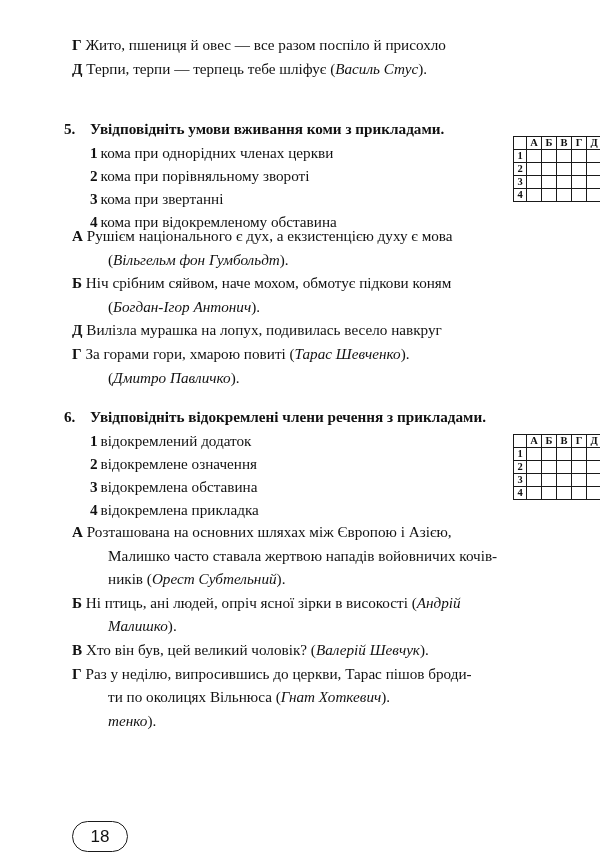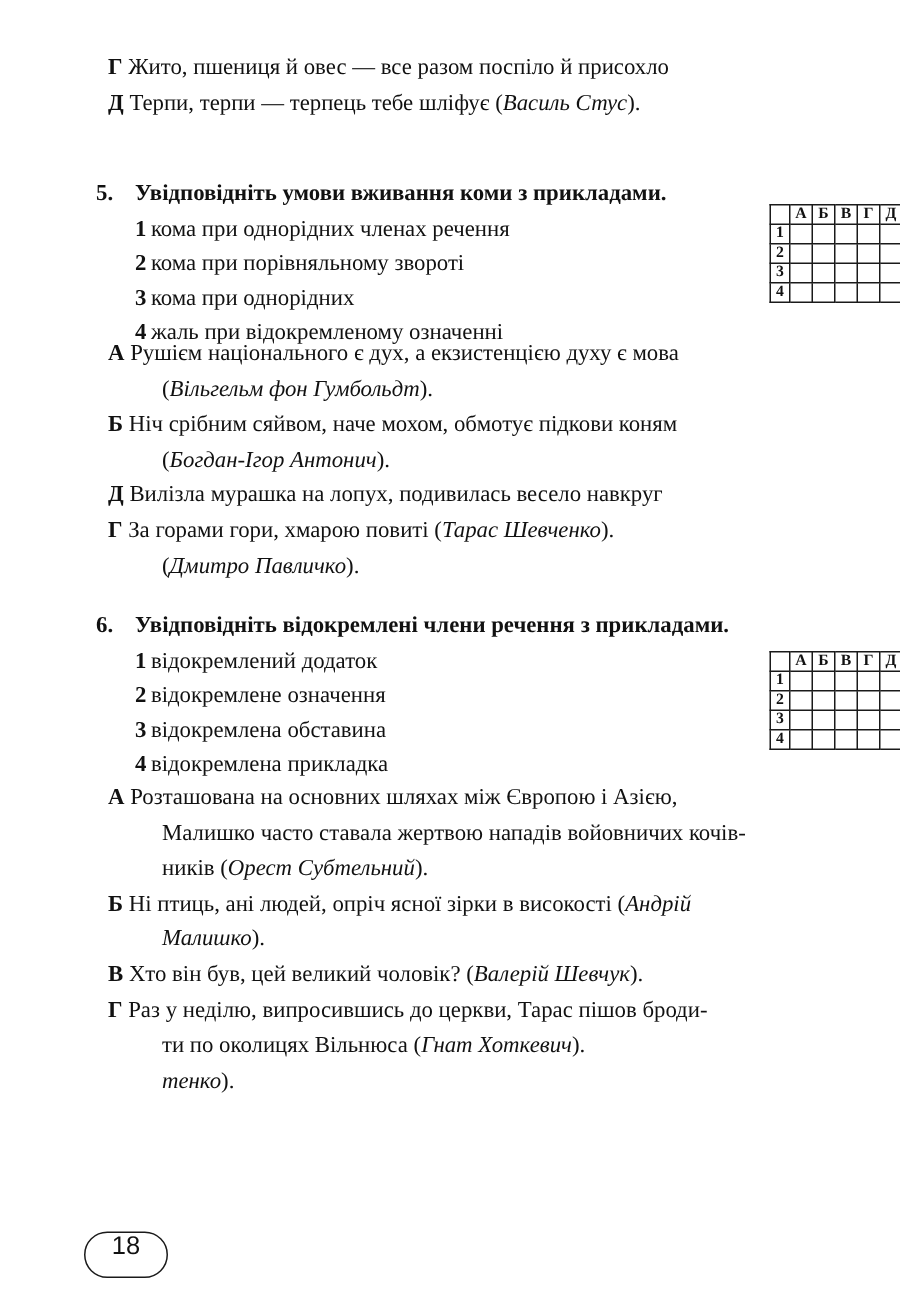--- a/index.html
+++ b/index.html
@@ -120,29 +120,29 @@
     border: 1px solid #1a1a1a;
   }
   .grid .rowhead {
     width: 12px;
     min-width: 12px;
   }
 
   
   .page-num {
     position: absolute;
-    left: 32px;
+    left: 48px;
     top: 821px;
     width: 56px;
     height: 31px;
     border: 1.6px solid #1a1a1a;
     border-radius: 16px;
     box-sizing: border-box;
     display: flex;
-    align-items: flex-start;
+    align-items: center;
     justify-content: center;
     font-family: "Liberation Sans", "DejaVu Sans", sans-serif;
     font-size: 17px;
     line-height: 1;
     color: #111;
     background: #fff;
   }
 </style>
 </head>
 <body>
@@ -164,30 +164,30 @@
 
   <div class="content" style="top:117px;">
 
     <p class="task-head">
       <span class="task-num">5.</span>
       <span>Увідповідніть умови вживання коми з прикладами.</span>
     </p>
 
     <ul class="stem-list">
       <li class="stem-item">
-        <span class="snum">1</span><span>кома при однорідних членах речення</span>
+        <span class="snum">1</span><span>кома при однорідних членах церкви</span>
       </li>
       <li class="stem-item">
         <span class="snum">2</span><span>кома при порівняльному звороті</span>
       </li>
       <li class="stem-item">
-        <span class="snum">3</span><span>кома при однорідних</span>
-      </li>
-      <li class="stem-item">
-        <span class="snum">4</span><span>жаль при відокремленому означенні</span>
+        <span class="snum">3</span><span>кома при звертанні</span>
+      </li>
+      <li class="stem-item">
+        <span class="snum">4</span><span>кома при відокремленому обставина</span>
       </li>
     </ul>
   </div>
 
   <table class="grid" style="left:489px; top:136px;">
     <tbody>
         <tr>
       <td class="corner rowhead"></td>
       <td>А</td>
       <td>Б</td>

